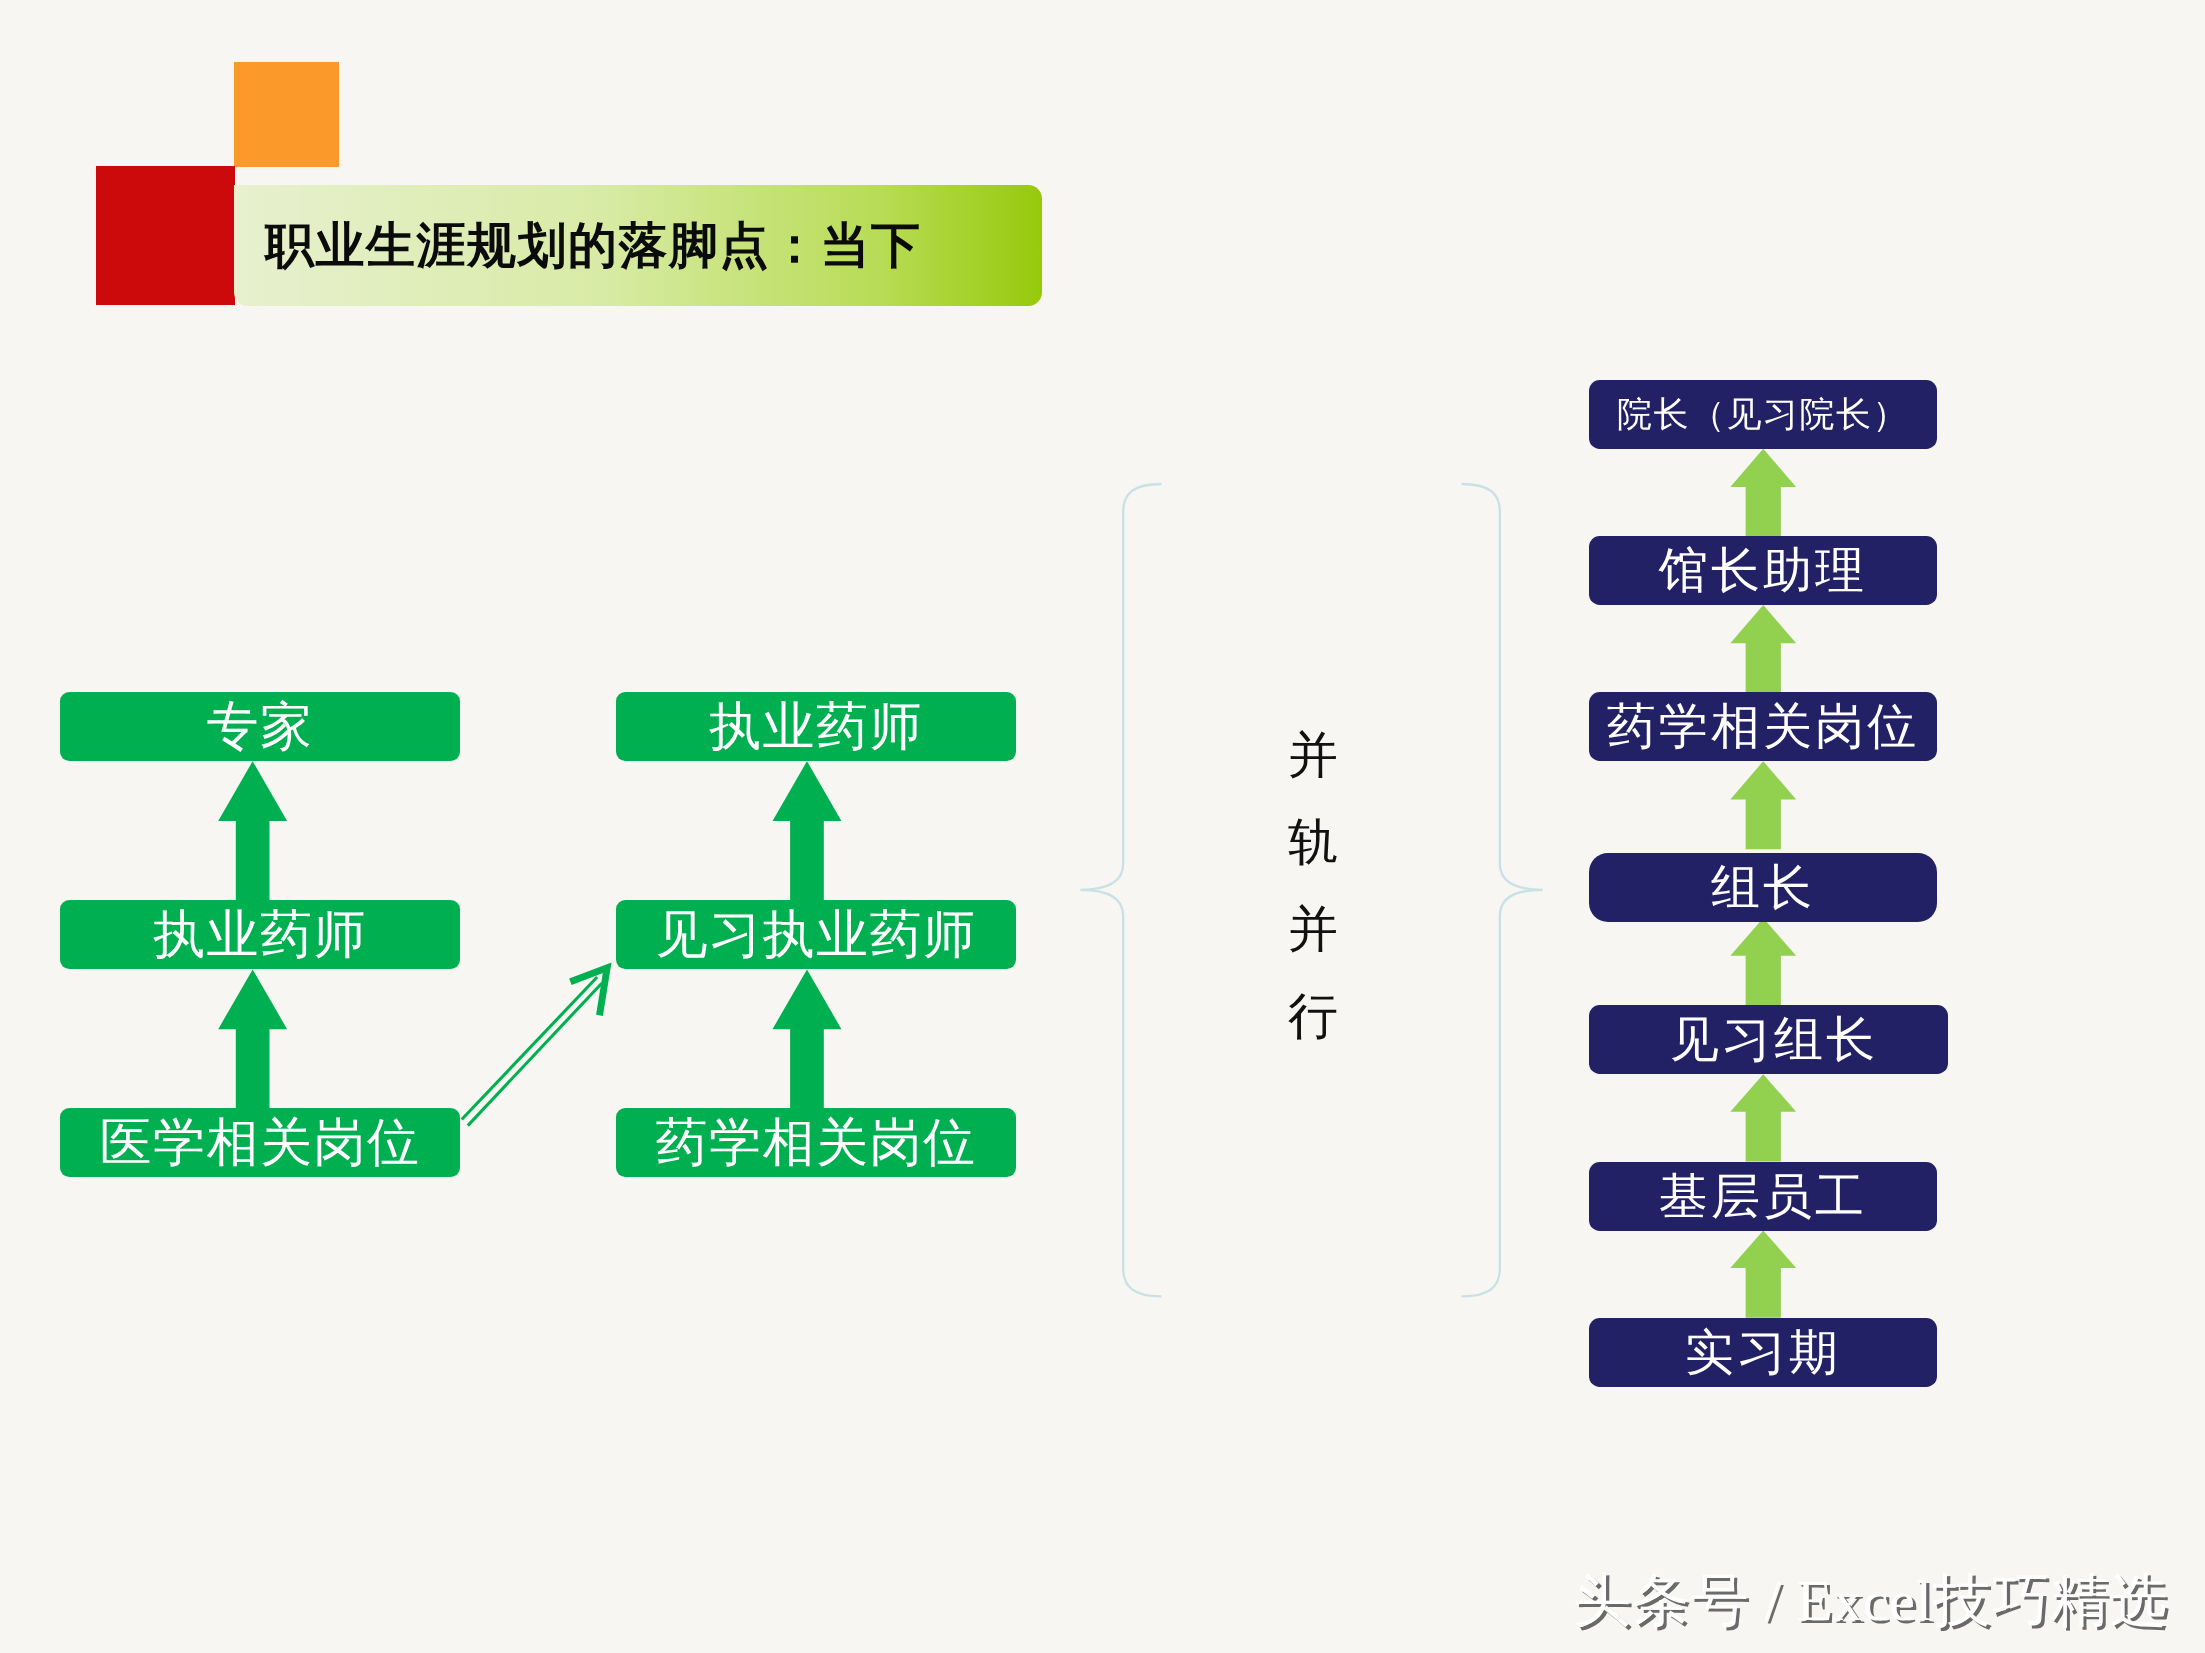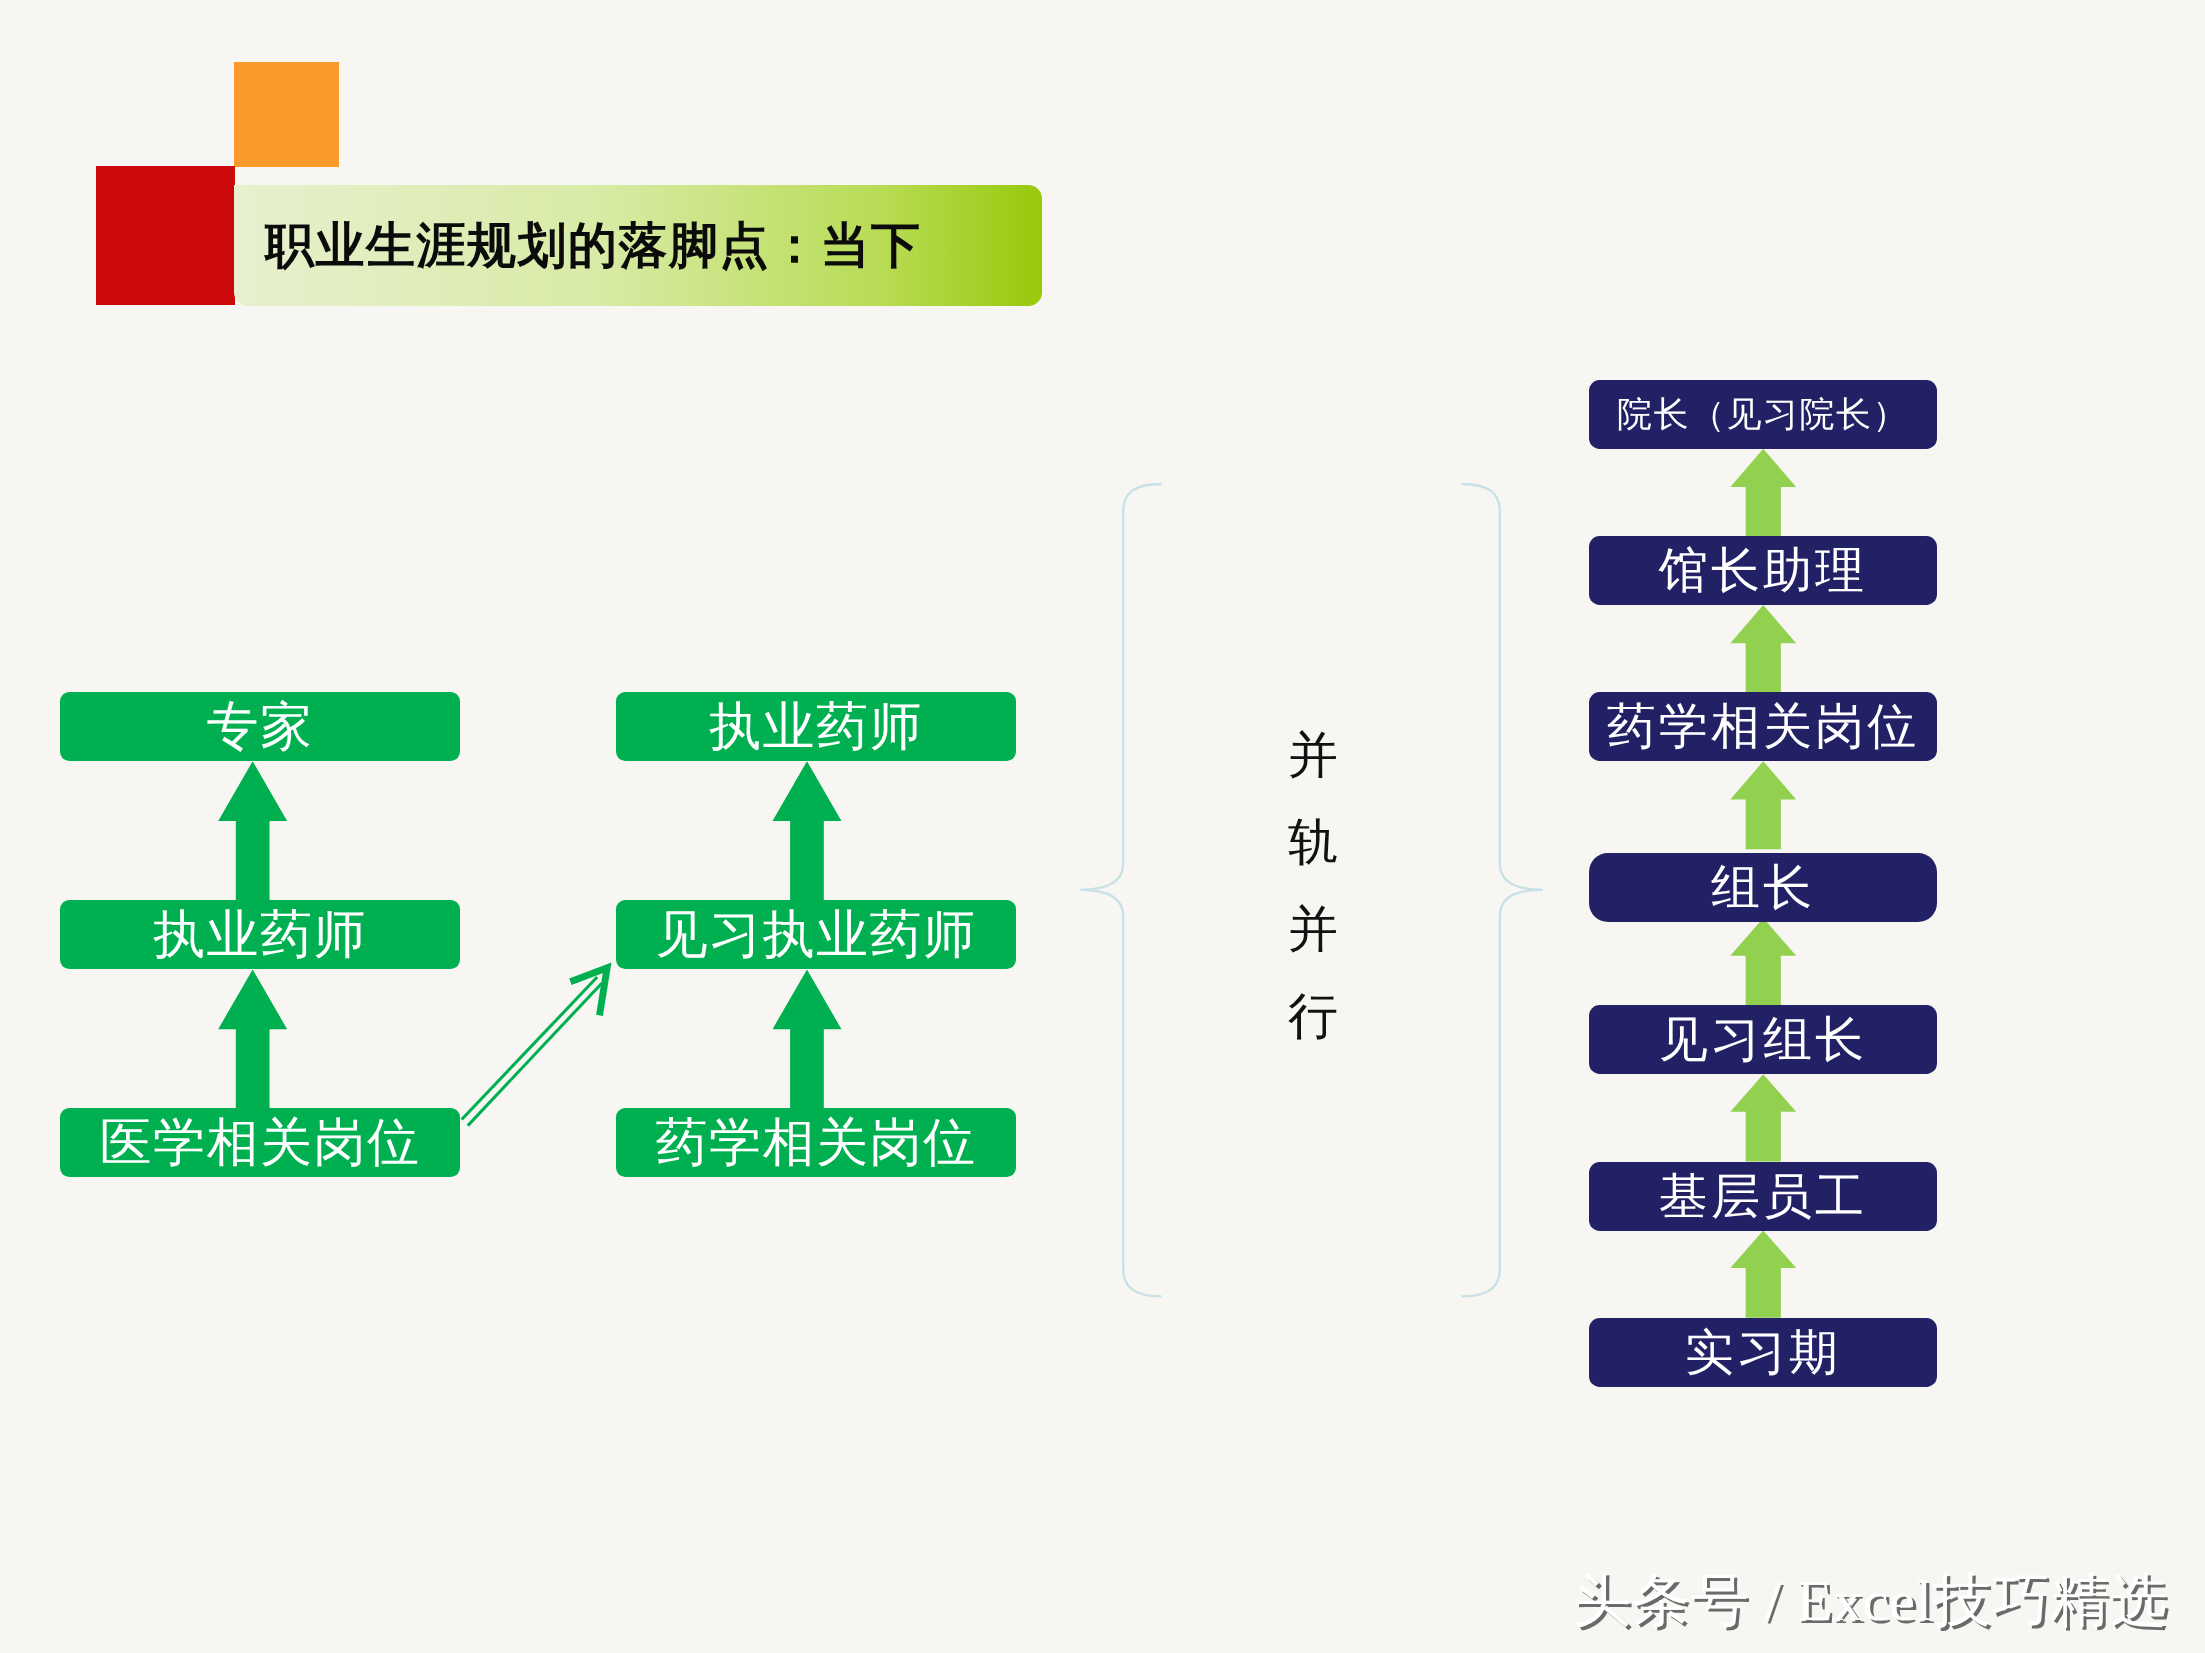--- a/index.html
+++ b/index.html
@@ -70,18 +70,18 @@
 <div class="gbox" style="left:616px;top:1108px;">药学相关岗位</div>
 
 <div class="abs vtext">
   <span style="display:block;width:1em;margin:0 auto;word-break:break-all;">并轨并行</span>
 </div>
 
 <div class="nbox small" style="top:380px;">院长（见习院长）</div>
 <div class="nbox" style="top:536px;">馆长助理</div>
 <div class="nbox" style="top:692px;">药学相关岗位</div>
 <div class="nbox" style="top:853px;border-radius:19px;">组长</div>
-<div class="nbox" style="top:1005px;">见习组长</div>
+<div class="nbox" style="top:1005px;padding-left:11px;">见习组长</div>
 <div class="nbox" style="top:1162px;">基层员工</div>
 <div class="nbox" style="top:1318px;">实习期</div>
 
 <div class="abs watermark">头条号 / Excel技巧精选</div>
 
 
 </body></html>

